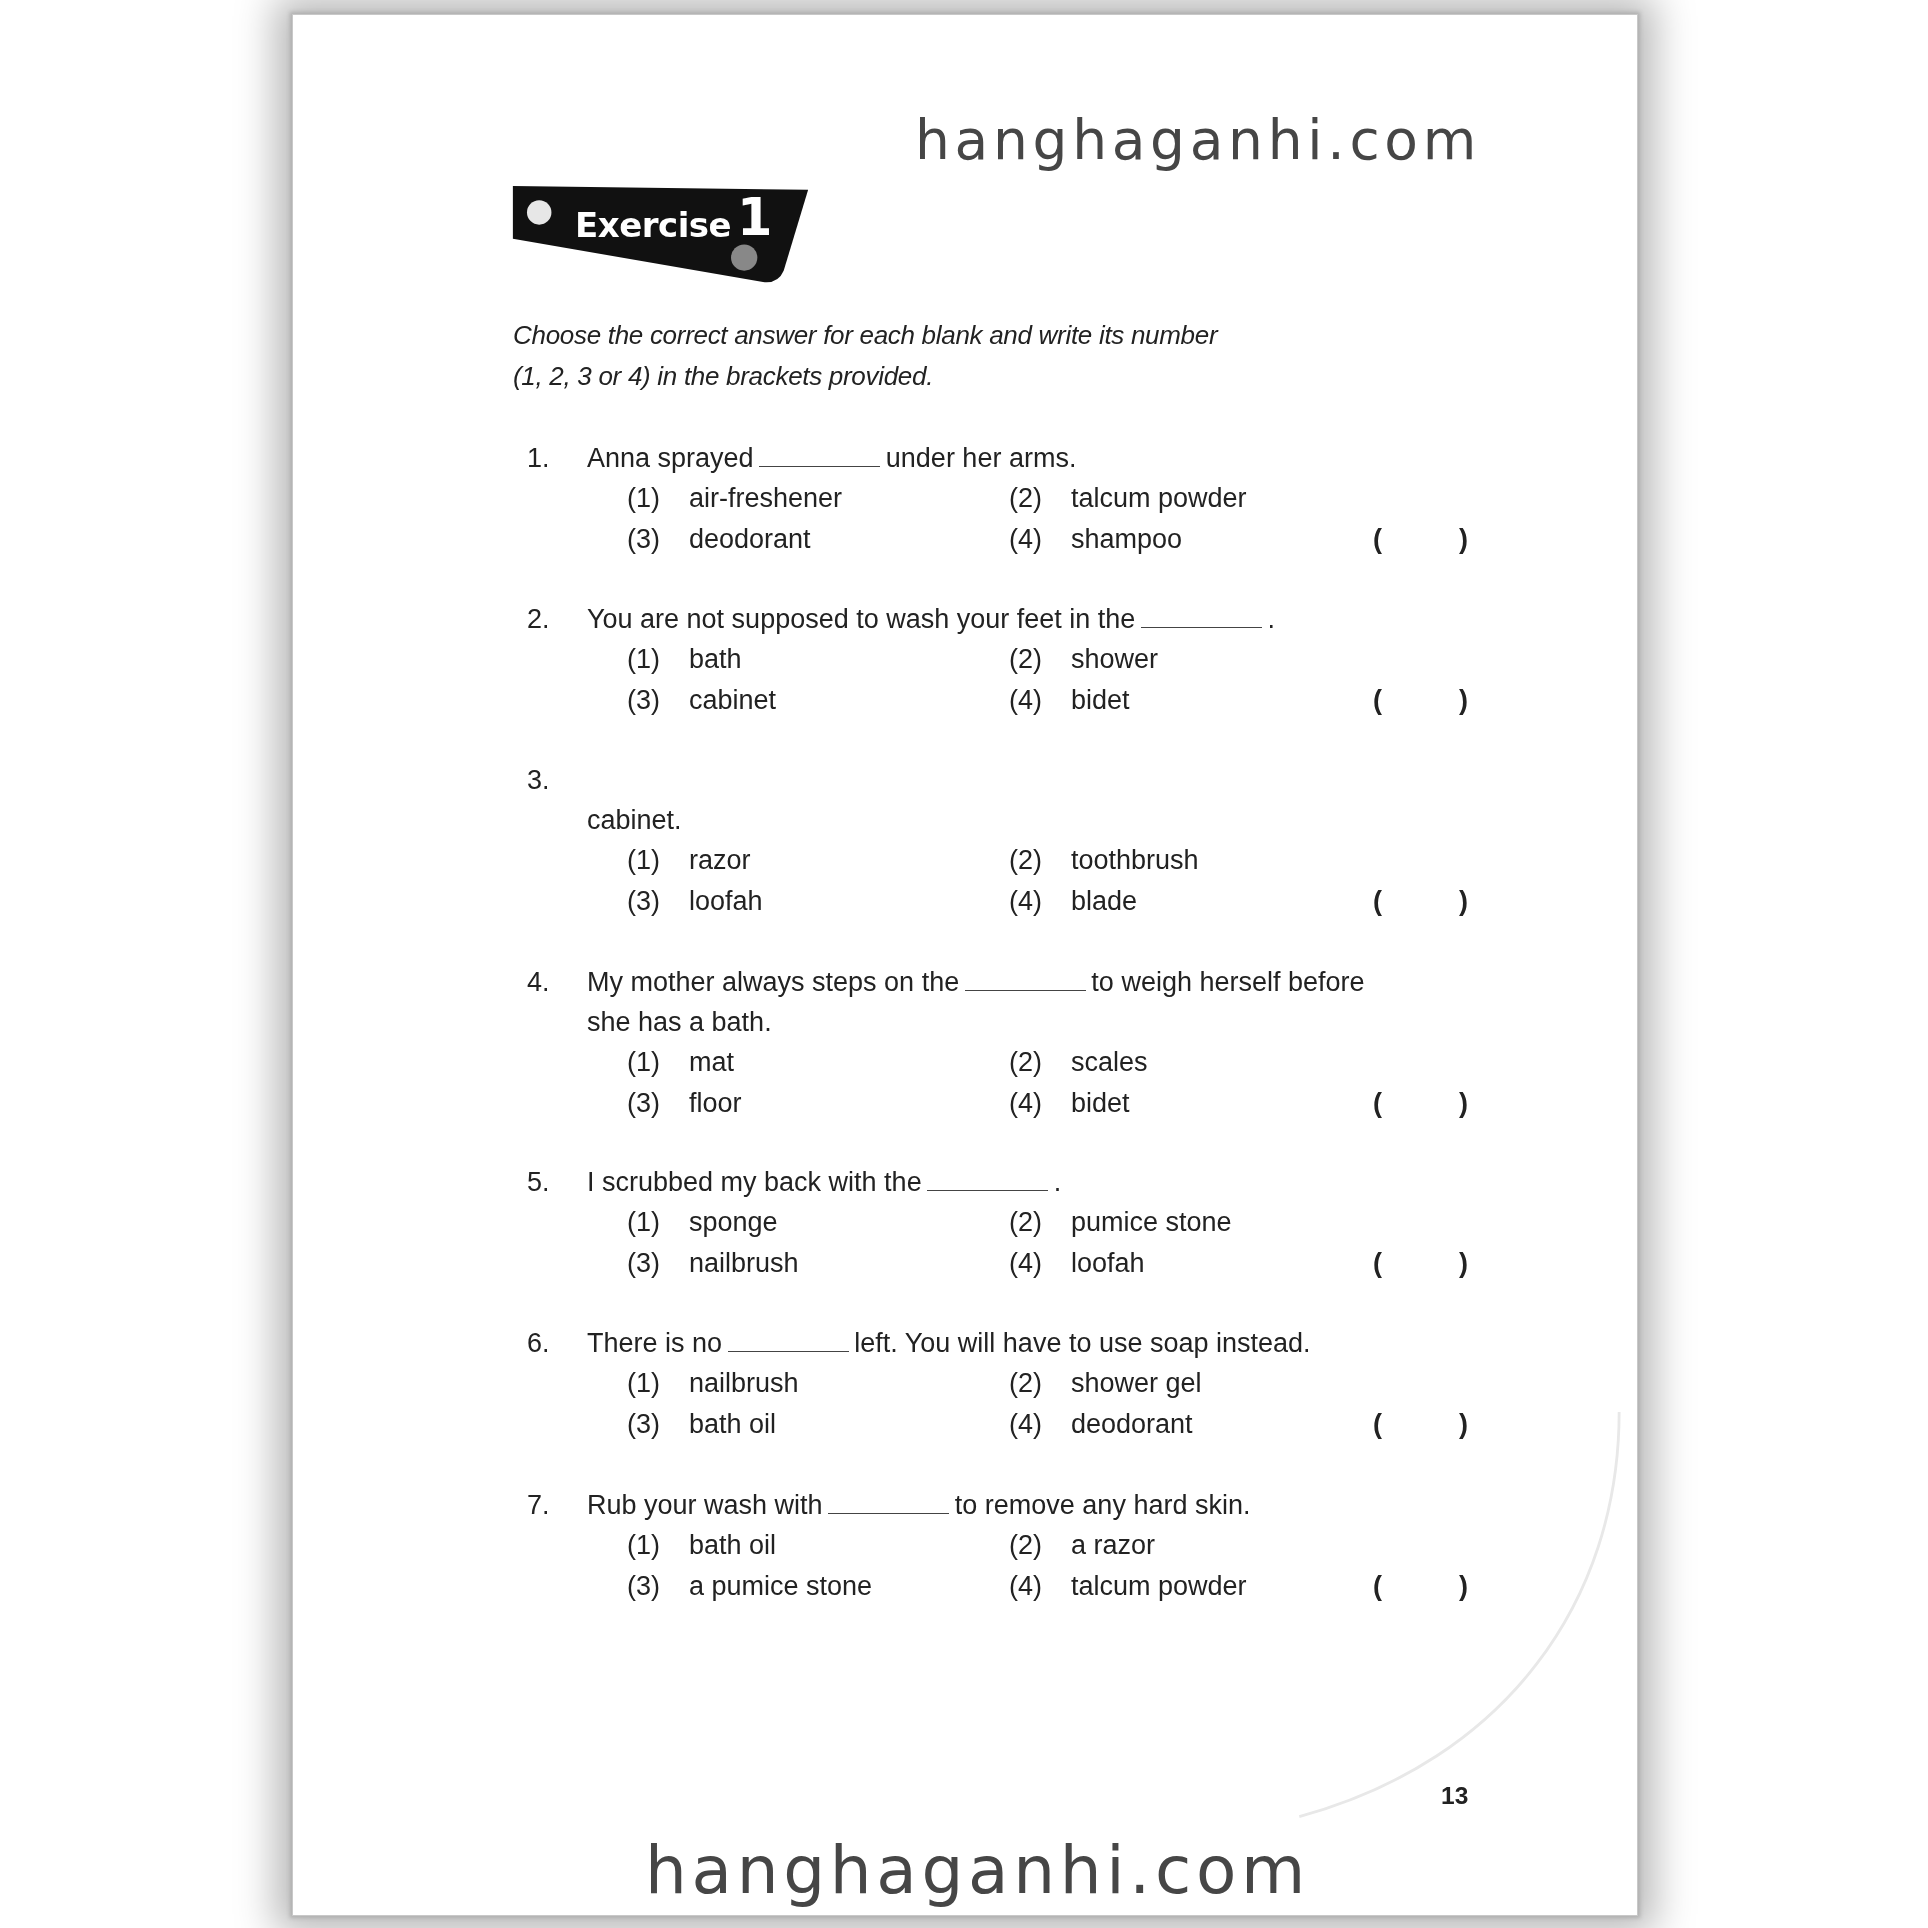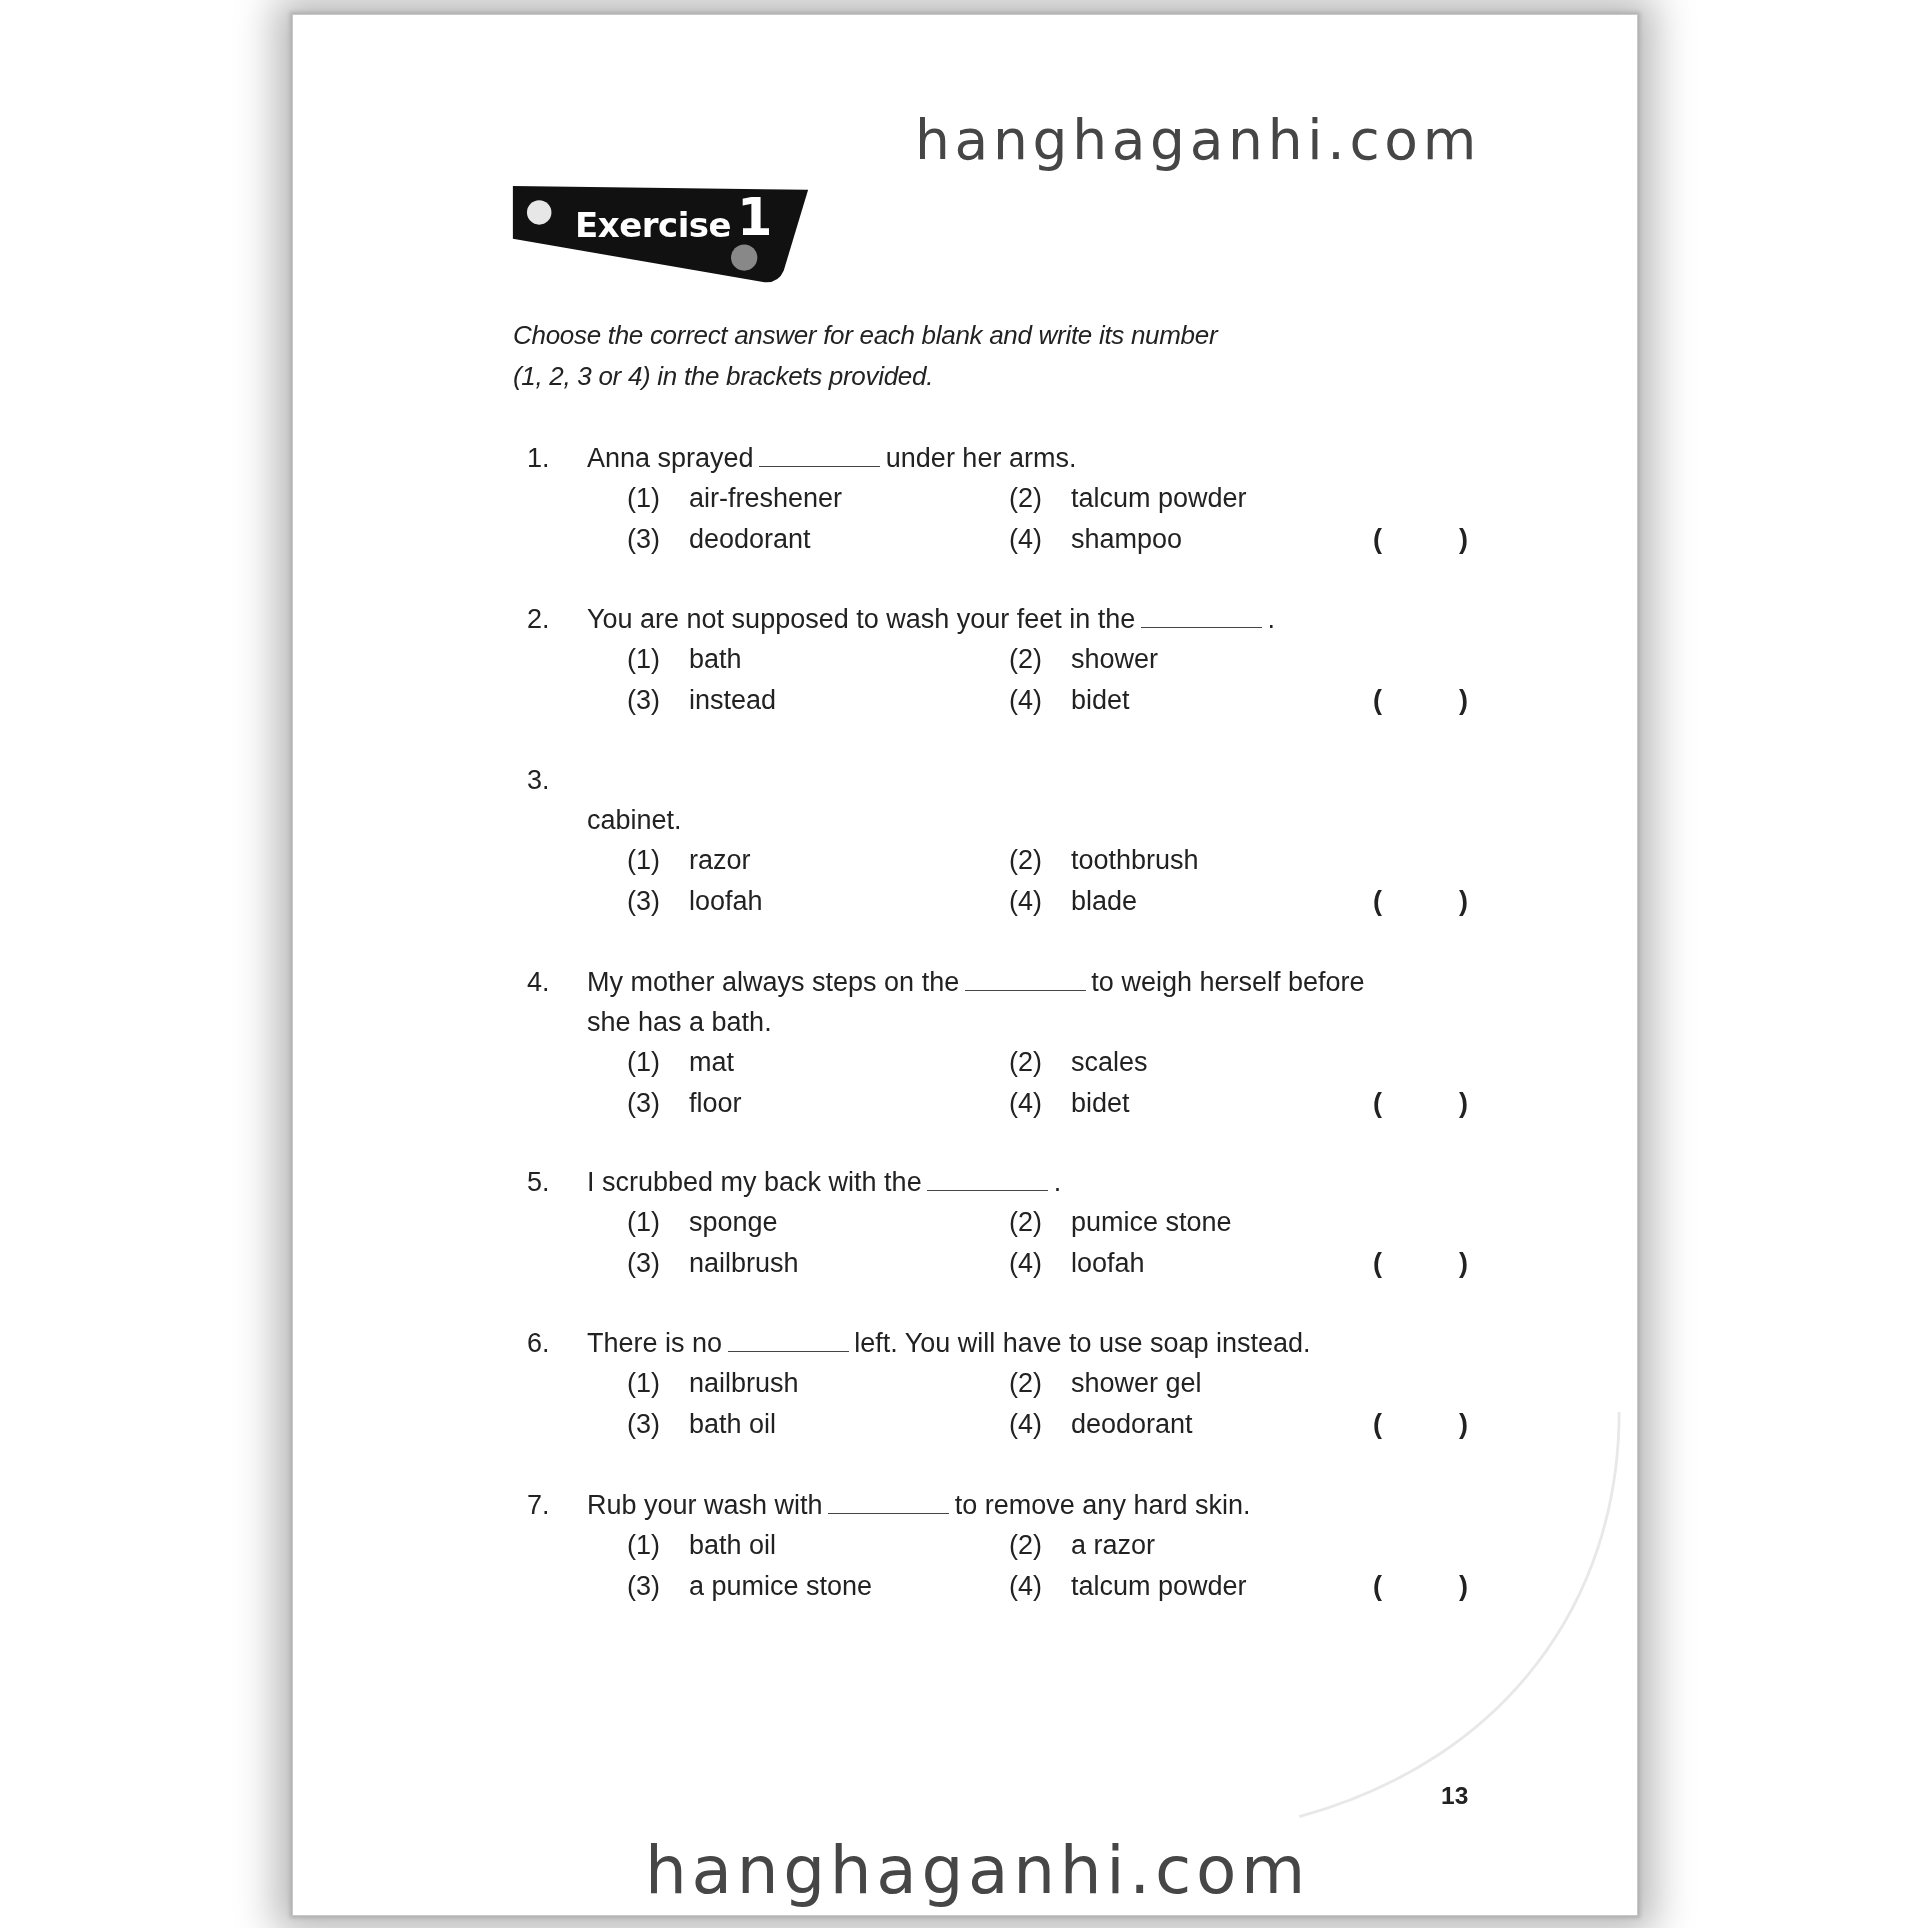--- a/index.html
+++ b/index.html
@@ -111,21 +111,21 @@
 <div class="question" style="top:599px;">
   <div class="q-line">
     <span class="q-num">2.</span>
     <span class="q-text"><span>You are not supposed to wash your feet in the</span><span class="blank"></span><span>.</span></span>
   </div>
   <div class="opts">
     <span class="opt o1"><span class="opt-n">(1)</span><span>bath</span></span>
     <span class="opt o2"><span class="opt-n">(2)</span><span>shower</span></span>
   </div>
   <div class="opts">
-    <span class="opt o1"><span class="opt-n">(3)</span><span>instead</span></span>
+    <span class="opt o1"><span class="opt-n">(3)</span><span>cabinet</span></span>
     <span class="opt o2"><span class="opt-n">(4)</span><span>bidet</span></span>
     <span class="bracket-l">(</span>
     <input class="answer-slot" style="">
     <span class="bracket-r">)</span>
   </div>
 </div>
 
 <div class="question" style="top:760px;">
   <div class="q-line">
     <span class="q-num">3.</span>

